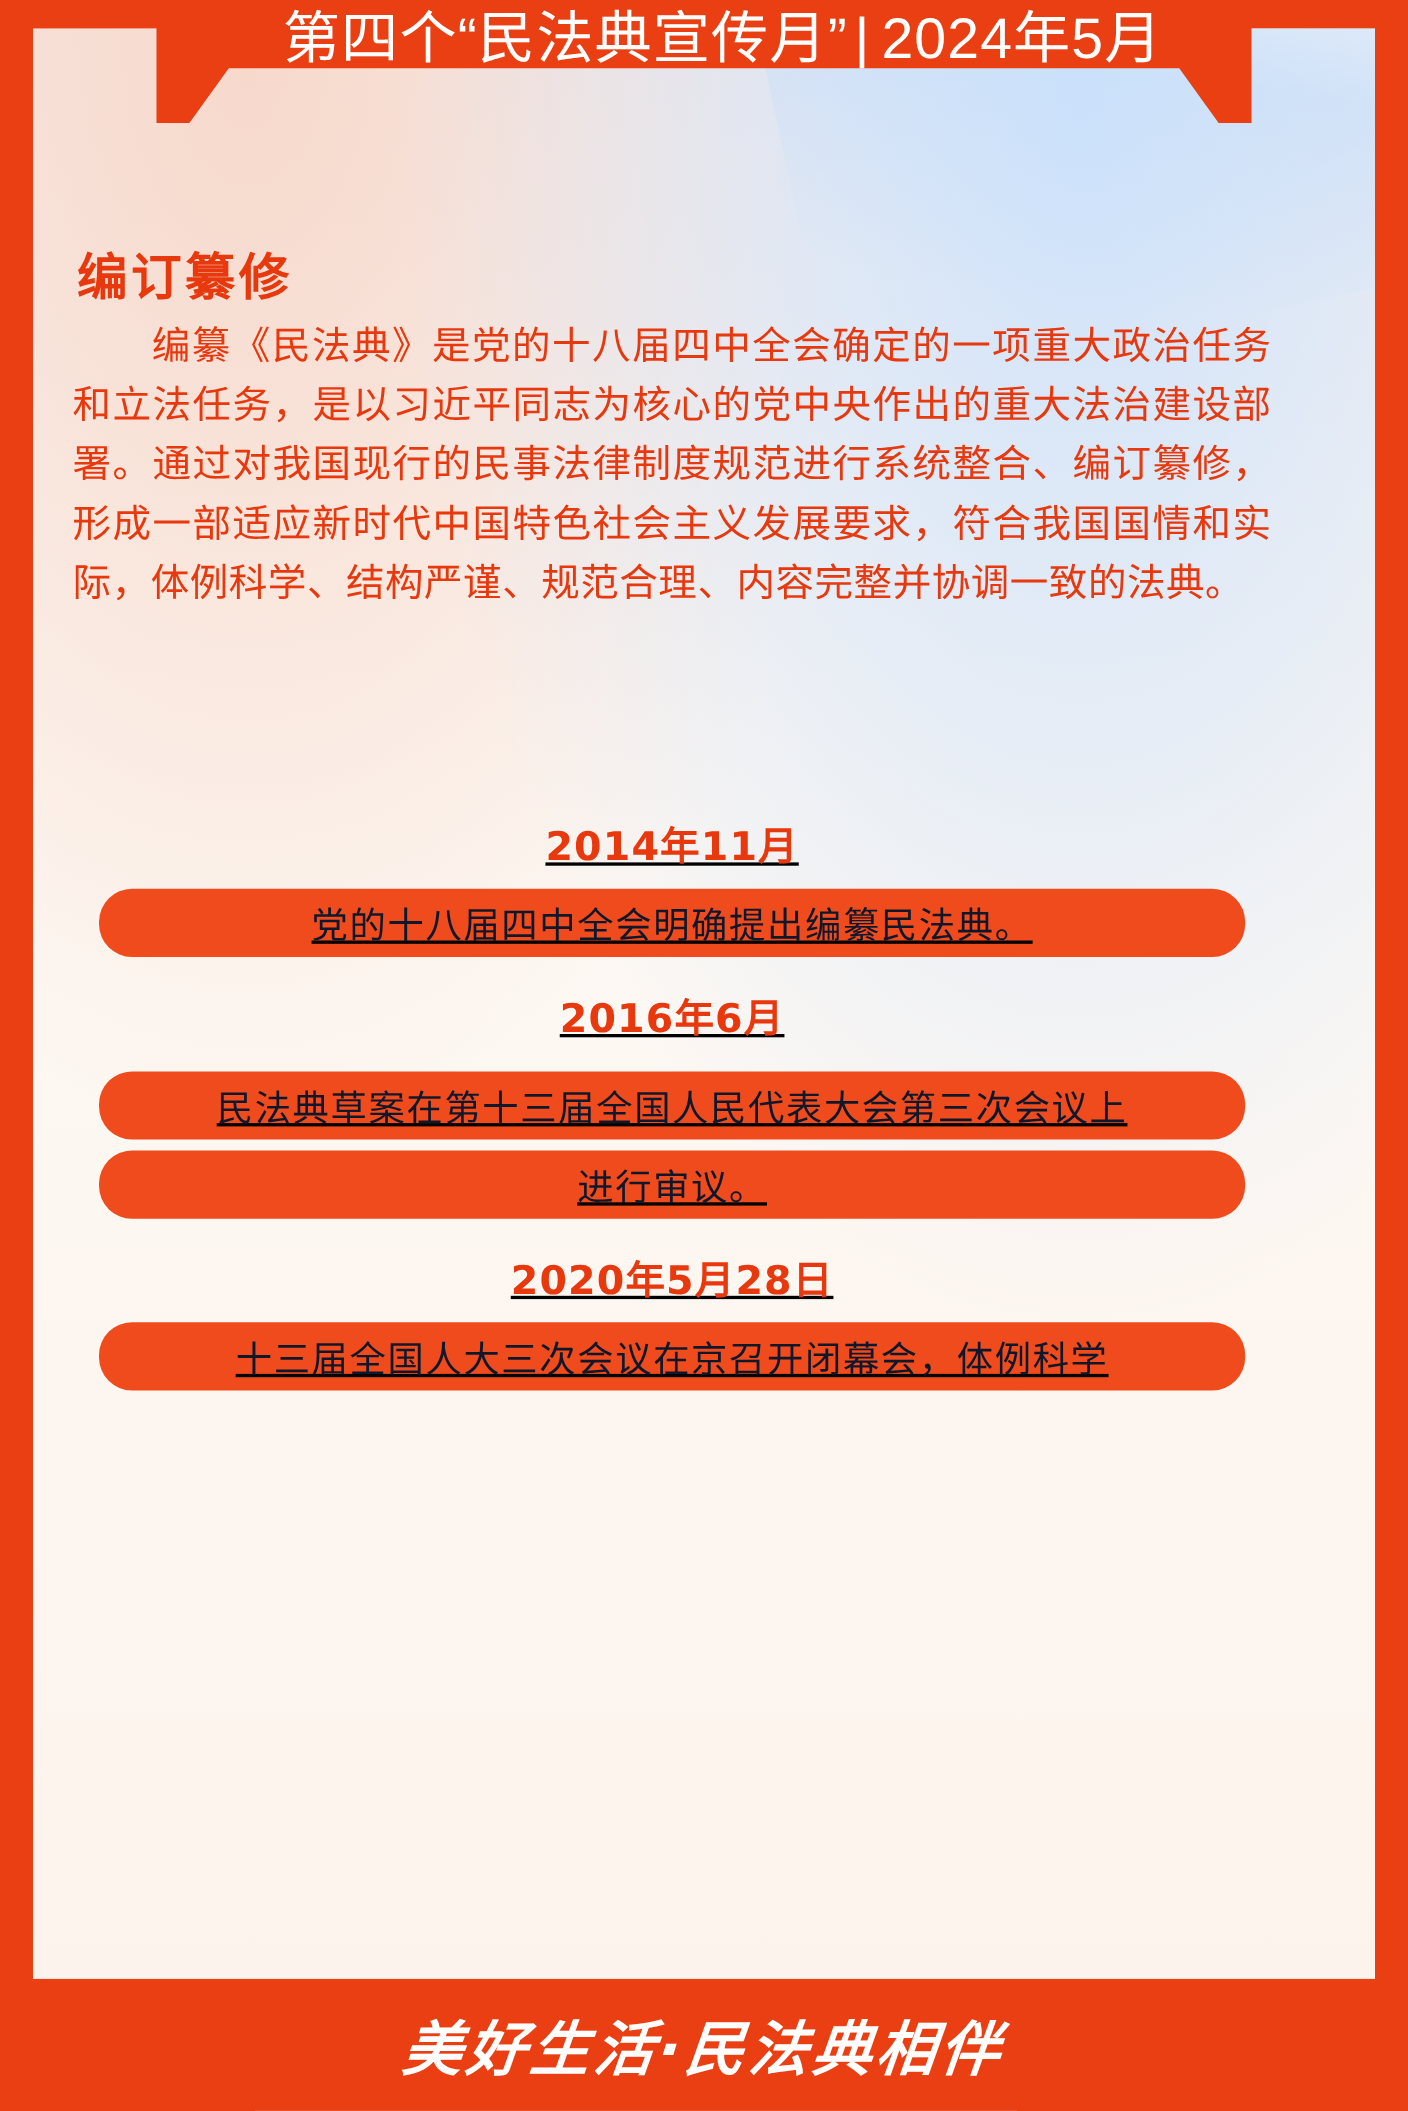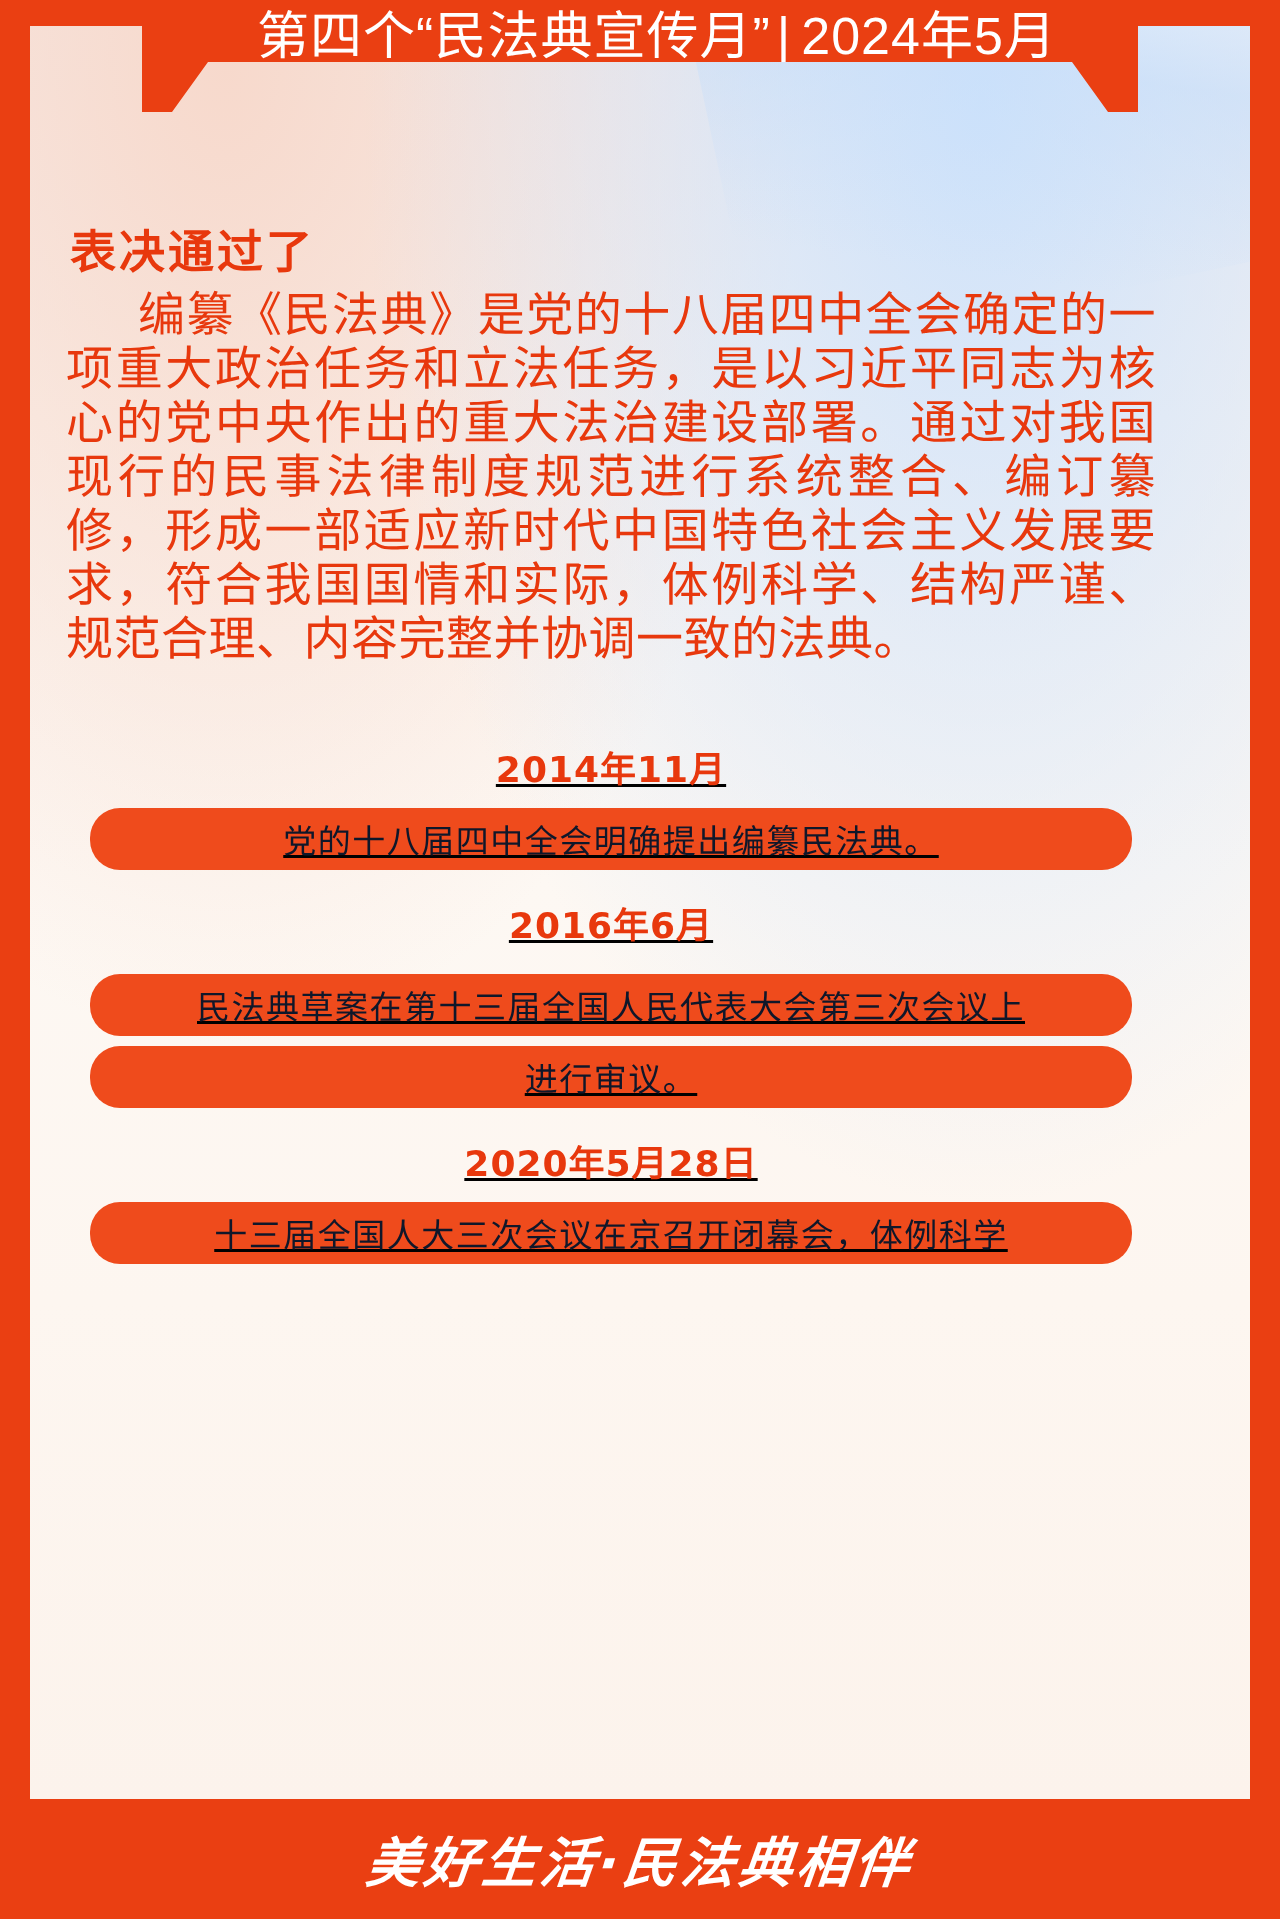--- a/index.html
+++ b/index.html
@@ -99,21 +99,21 @@
     letter-spacing: 3px;
     font-family: "DejaVu Sans", "Liberation Sans", sans-serif;
   }
 
   
   .intro {
     position: absolute;
     left: 66px;
     top: 288px;
     width: 1090px;
-    font-size: 47px;
+    font-size: 35px;
     line-height: 54px;
     color: #e8380d;
     text-align: justify;
     text-indent: 72px;
     font-family: "DejaVu Serif", "Liberation Serif", serif;
     letter-spacing: 0.5px;
   }
 
   
   .timeline {
@@ -182,21 +182,21 @@
   </div>
 
   <div class="banner-wrap">
     <div class="banner">
       <div class="banner-text">
         <span>第四个“民法典宣传月”</span><span class="banner-sep">|</span><span>2024年5月</span>
       </div>
     </div>
   </div>
 
-  <div class="section-title">表决通过了</div>
+  <div class="section-title">编订纂修</div>
 
   <div class="intro">编纂《民法典》是党的十八届四中全会确定的一项重大政治任务和立法任务，是以习近平同志为核心的党中央作出的重大法治建设部署。通过对我国现行的民事法律制度规范进行系统整合、编订纂修，形成一部适应新时代中国特色社会主义发展要求，符合我国国情和实际，体例科学、结构严谨、规范合理、内容完整并协调一致的法典。</div>
 
   <div class="timeline">
 
     <div class="tl-entry">
       <div class="tl-date">2014年11月</div>
       <div class="tl-lines">
         <div class="tl-line">党的十八届四中全会明确提出编纂民法典。</div>
       </div>

